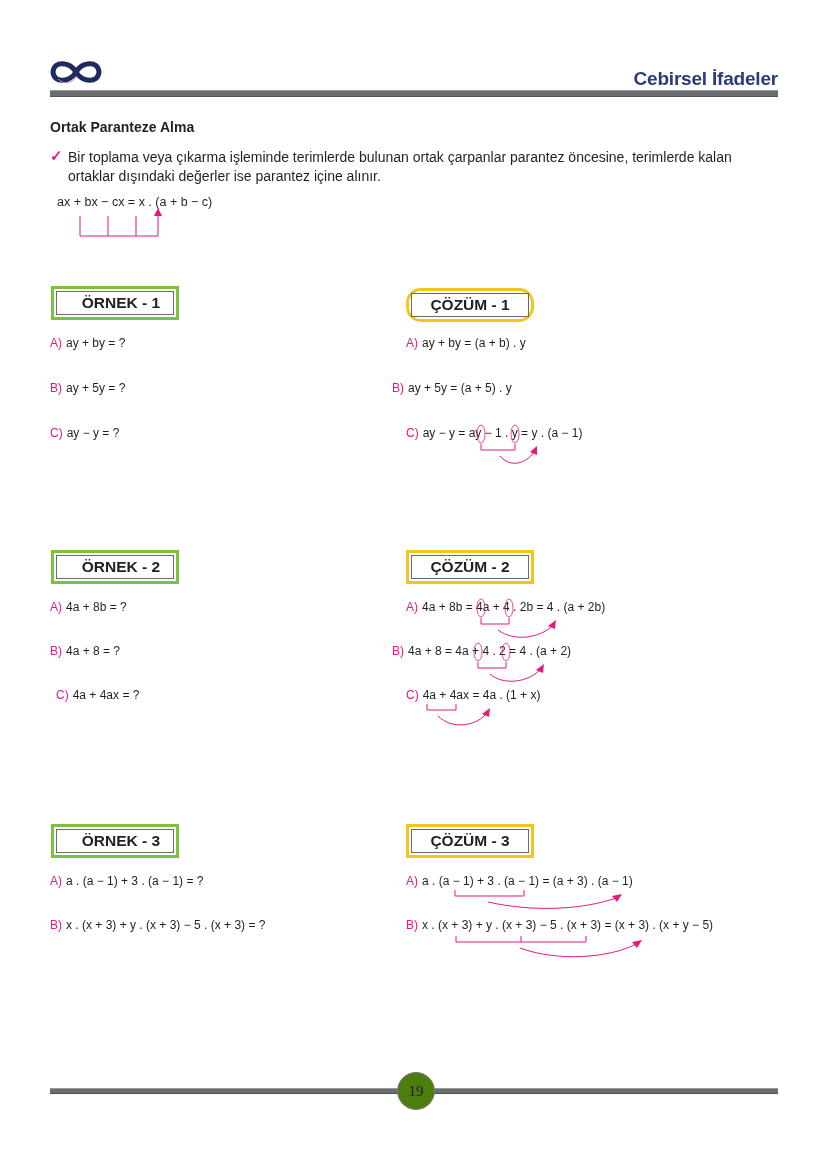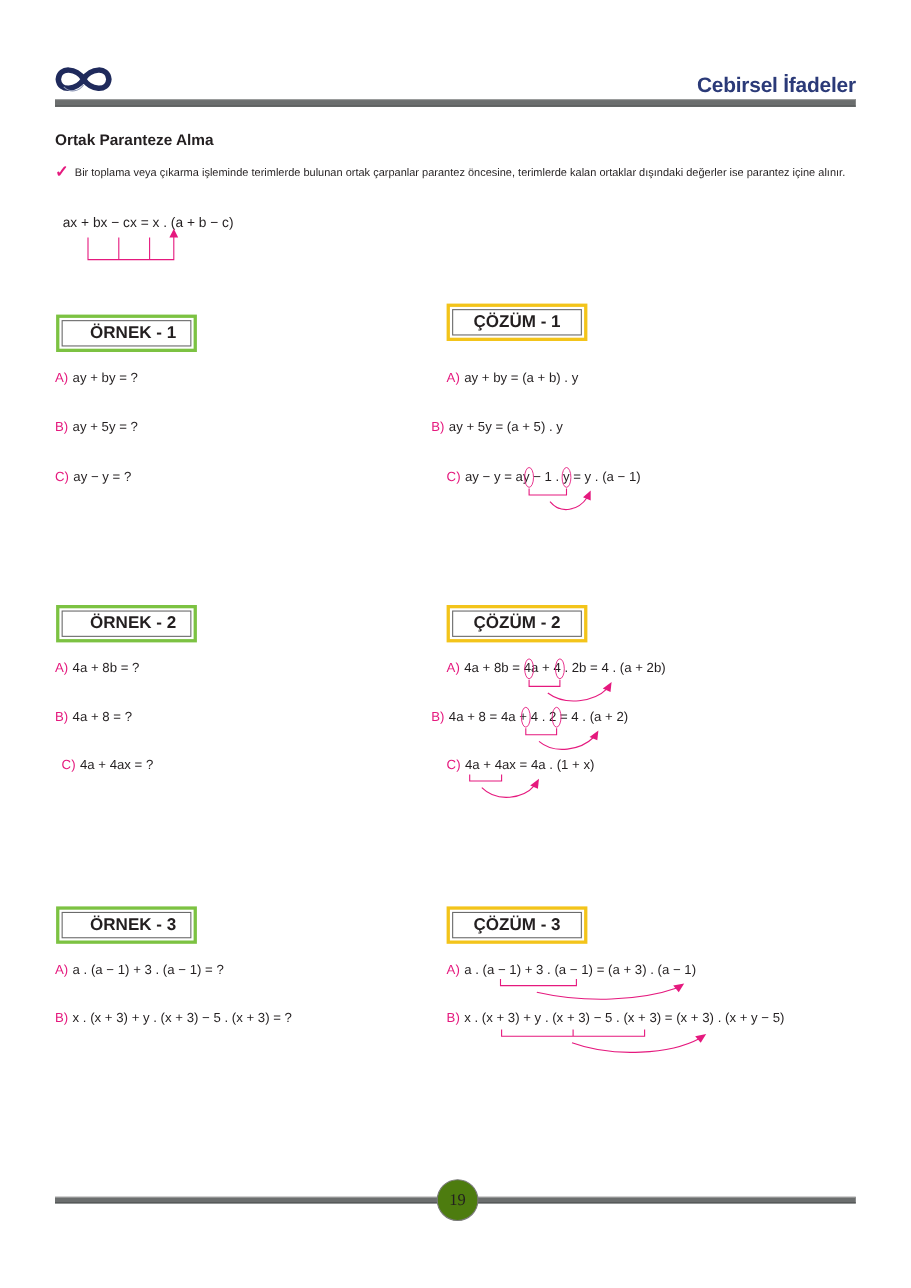--- a/index.html
+++ b/index.html
@@ -3,21 +3,21 @@
 <meta charset="utf-8">
 <style>
   * { margin:0; padding:0; box-sizing:border-box; }
   body { width:828px; height:1171px; background:#ffffff; position:relative; font-family:"Liberation Sans", sans-serif; color:#231f20; overflow:hidden; }
   .abs { position:absolute; }
   .logo { left:48px; top:55px; width:56px; height:34px; }
   .header-title { right:50px; top:68px; font-size:19px; font-weight:bold; color:#2b3a78; letter-spacing:-0.2px; }
   .header-bar { left:50px; top:90px; width:728px; height:7px; background:#6b6e6e; border-top:1px solid #9a9c9c; border-bottom:1px solid #4f5252; }
   .section-title { left:50px; top:119px; font-size:14px; font-weight:bold; color:#231f20; }
   .check { left:50px; top:147px; font-size:15px; color:#e5197e; font-weight:bold; }
-  .desc { left:68px; top:148px; width:712px; font-size:10px; line-height:19px; color:#231f20; }
+  .desc { left:68px; top:148px; width:712px; font-size:14px; line-height:19px; color:#231f20; }
   .formula { left:57px; top:195px; font-size:12.5px; color:#231f20; }
   .box { width:128px; height:34px; border:3px solid; background:#fff; display:flex; align-items:center; justify-content:center; font-size:15.5px; font-weight:bold; color:#231f20; }
   .box .inner { position:absolute; inset:2px; border:1px solid #6b6b6b; }
   .box span { position:relative; }
   .ornek { border-color:#7cc242;padding-left:12px; }
   .cozum { border-color:#f3c41a; }
   .item { font-size:12px; color:#231f20; white-space:nowrap; }
   .item .lbl { color:#e5197e; margin-right:4px; }
   .footer-bar { left:50px; top:1088px; width:728px; height:6px; background:#6b6e6e; border-top:1px solid #999; border-bottom:1px solid #4d5050; }
   .page-num { left:397px; top:1072px; width:38px; height:38px; border-radius:50%; background:#4d7c0f; border:1px solid #7a7a7a; display:flex; align-items:center; justify-content:center; font-family:"Liberation Serif", serif; font-size:15px; color:#231f20; }
@@ -39,21 +39,21 @@
 <div class="abs formula">ax + bx − cx = x . (a + b − c)</div>
 <svg class="ann" style="left:78px;top:208px;width:90px;height:32px;">
   <path d="M2 8 V28 H80 V4 M30 8 V28 M58 8 V28" fill="none" stroke="#e5197e" stroke-width="1"></path>
   <path d="M76 8 L80 0 L84 8 Z" fill="#e5197e"></path>
 </svg>
 
 <div class="abs box ornek" style="left:51px;top:286px;">
     <div class="inner"></div>
     <span>ÖRNEK - 1</span>
   </div>
-<div class="abs box cozum" style="left:406px;top:276px;">
+<div class="abs box cozum" style="left:406px;top:288px;border-radius:15px;">
     <div class="inner"></div>
     <span>ÇÖZÜM - 1</span>
   </div>
 
 <div class="abs item" style="left:50px;top:336px;"><span class="lbl">A)</span><span>ay + by = ?</span></div>
 <div class="abs item" style="left:50px;top:381px;"><span class="lbl">B)</span><span>ay + 5y = ?</span></div>
 <div class="abs item" style="left:50px;top:426px;"><span class="lbl">C)</span><span>ay − y = ?</span></div>
 
 <div class="abs item" style="left:406px;top:336px;"><span class="lbl">A)</span><span>ay + by = (a + b) . y</span></div>
 <div class="abs item" style="left:392px;top:381px;"><span class="lbl">B)</span><span>ay + 5y = (a + 5) . y</span></div>

